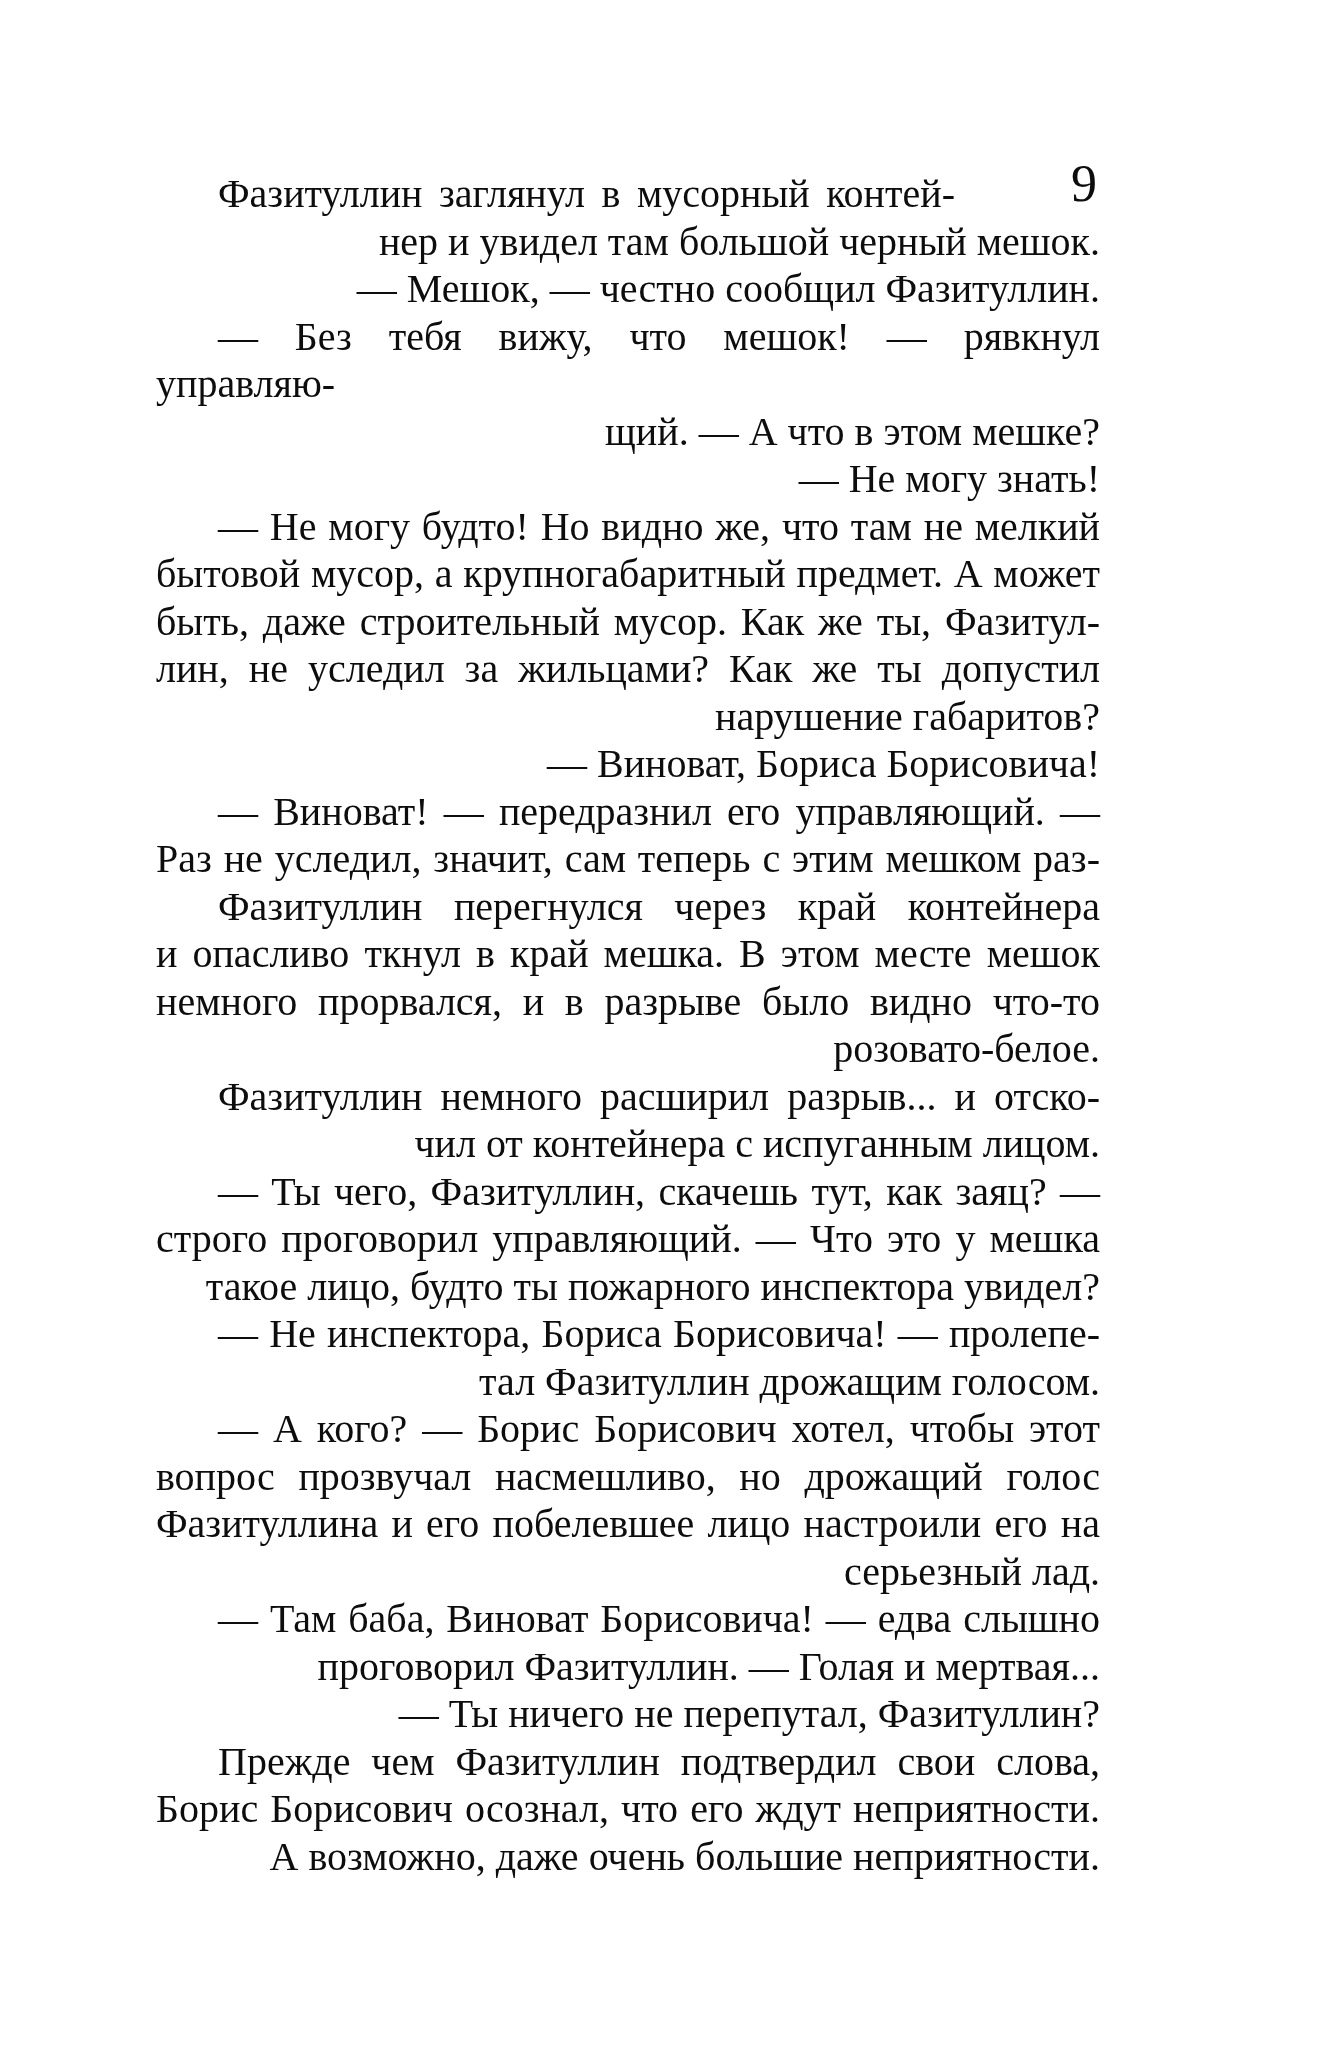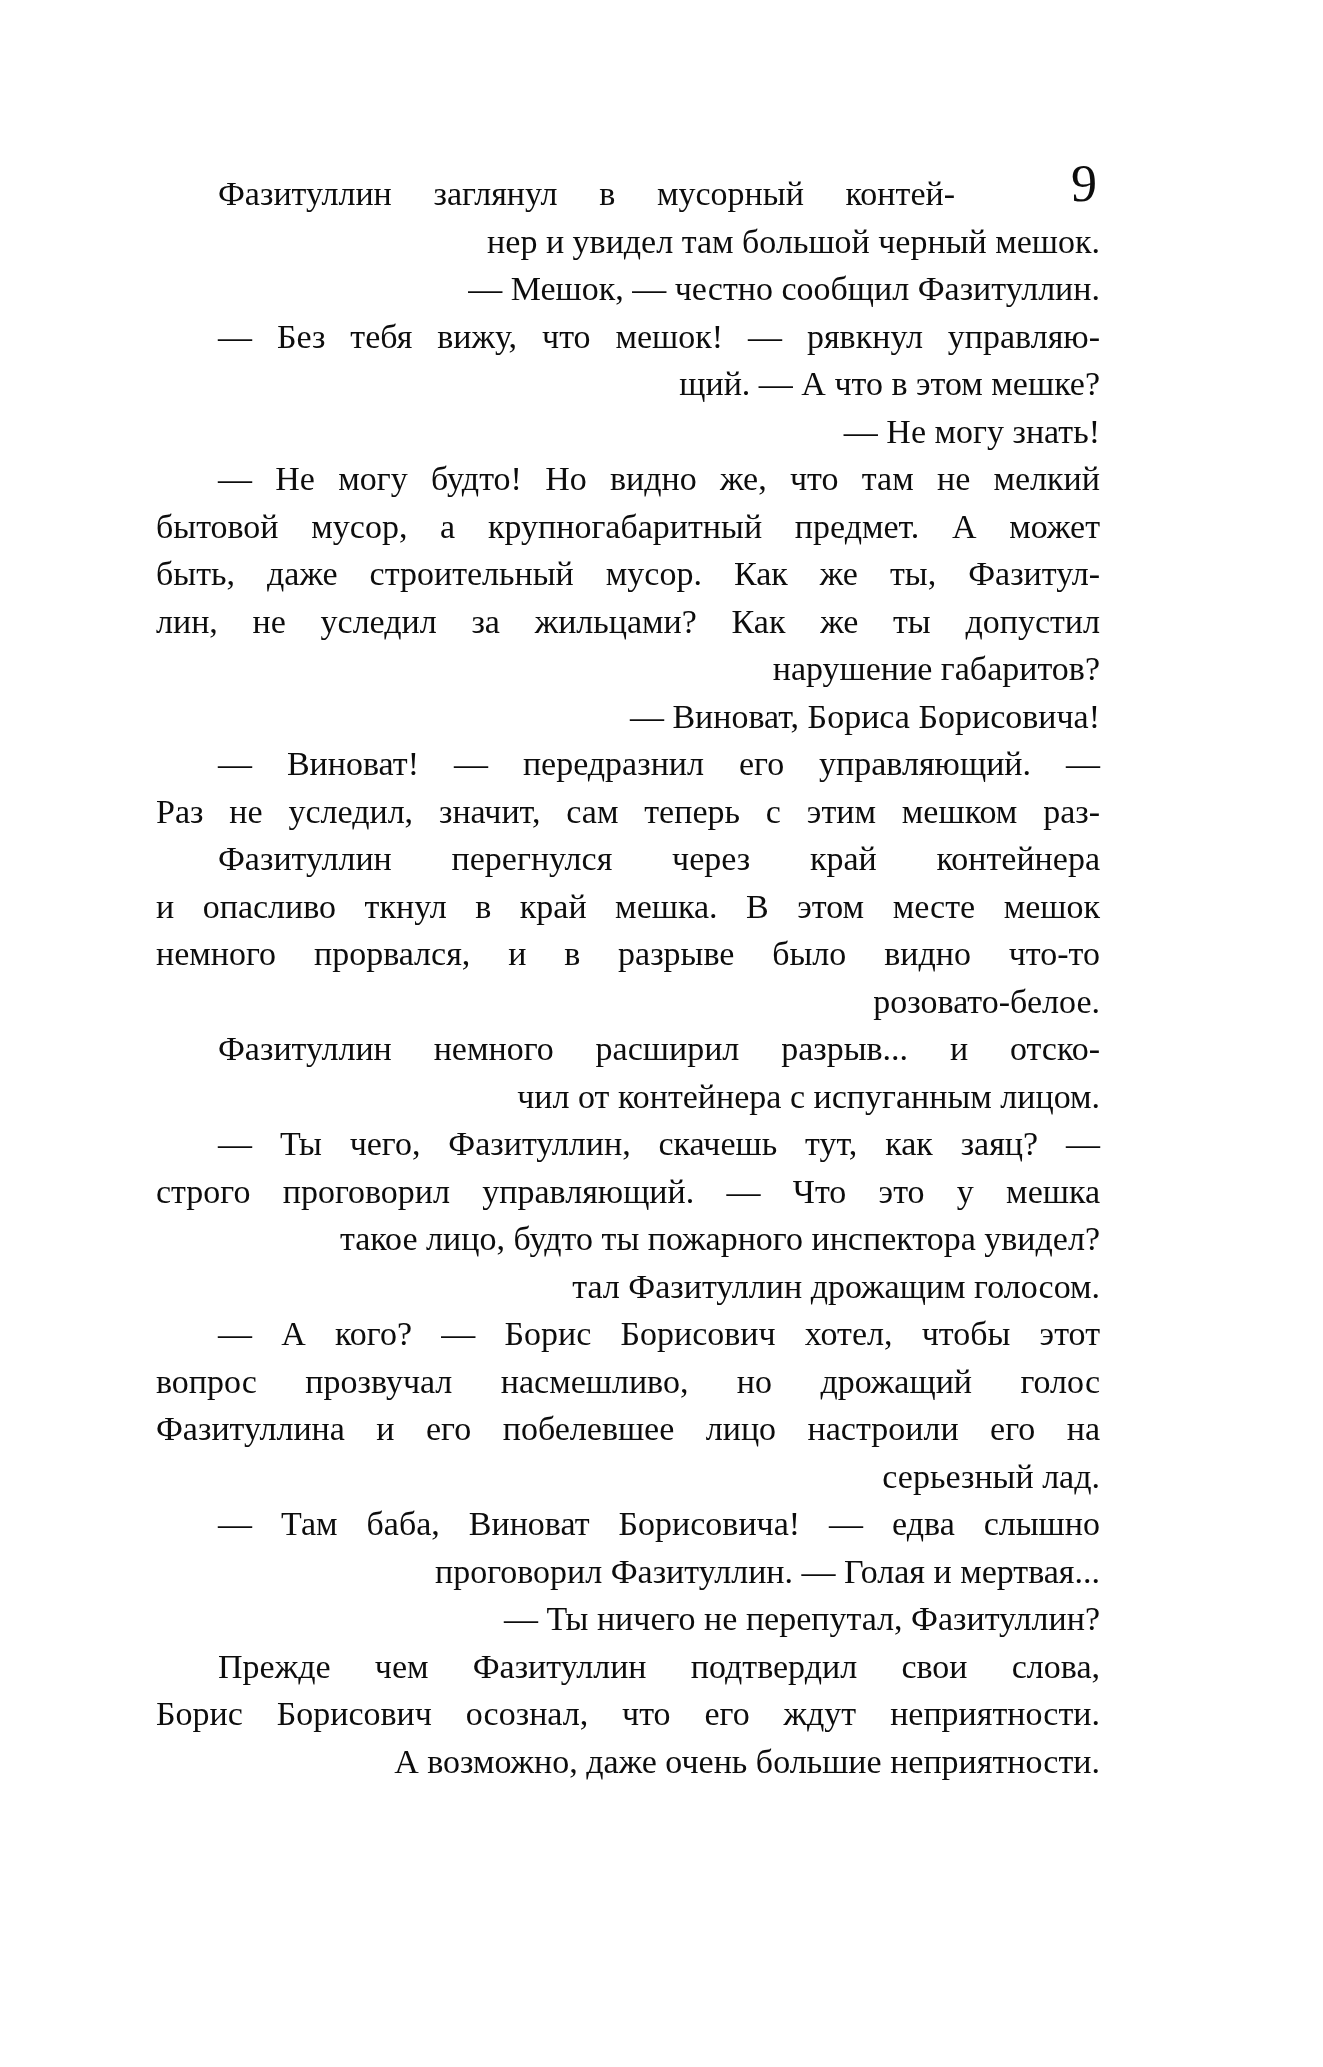--- a/index.html
+++ b/index.html
@@ -14,21 +14,21 @@
     background: #ffffff;
     overflow: hidden;
     font-family: "Liberation Serif", "DejaVu Serif", serif;
     color: #0d0d0d;
   }
   .text-block {
     position: absolute;
     left: 156px;
     top: 170px;
     width: 944px;
-    font-size: 34px;
+    font-size: 40px;
     line-height: 47.5px;
   }
   .line {
     text-align: right;
     white-space: normal;
   }
   .line.justify {
     text-align: justify;
     text-align-last: justify;
   }
@@ -69,20 +69,21 @@
       <div class="line justify">Раз не уследил, значит, сам теперь с этим мешком раз-</div>
       <div class="line indent justify">Фазитуллин перегнулся через край контейнера</div>
       <div class="line justify">и опасливо ткнул в край мешка. В этом месте мешок</div>
       <div class="line justify">немного прорвался, и в разрыве было видно что-то</div>
       <div class="line">розовато-белое.</div>
       <div class="line indent justify">Фазитуллин немного расширил разрыв... и отско-</div>
       <div class="line">чил от контейнера с испуганным лицом.</div>
       <div class="line indent justify">— Ты чего, Фазитуллин, скачешь тут, как заяц? —</div>
       <div class="line justify">строго проговорил управляющий. — Что это у мешка</div>
       <div class="line">такое лицо, будто ты пожарного инспектора увидел?</div>
+      <div class="line indent justify">— Не инспектора, Бориса Борисовича! — пролепе-</div>
       <div class="line">тал Фазитуллин дрожащим голосом.</div>
       <div class="line indent justify">— А кого? — Борис Борисович хотел, чтобы этот</div>
       <div class="line justify">вопрос прозвучал насмешливо, но дрожащий голос</div>
       <div class="line justify">Фазитуллина и его побелевшее лицо настроили его на</div>
       <div class="line">серьезный лад.</div>
       <div class="line indent justify">— Там баба, Виноват Борисовича! — едва слышно</div>
       <div class="line">проговорил Фазитуллин. — Голая и мертвая...</div>
       <div class="line indent">— Ты ничего не перепутал, Фазитуллин?</div>
       <div class="line indent justify">Прежде чем Фазитуллин подтвердил свои слова,</div>
       <div class="line justify">Борис Борисович осознал, что его ждут неприятности.</div>

